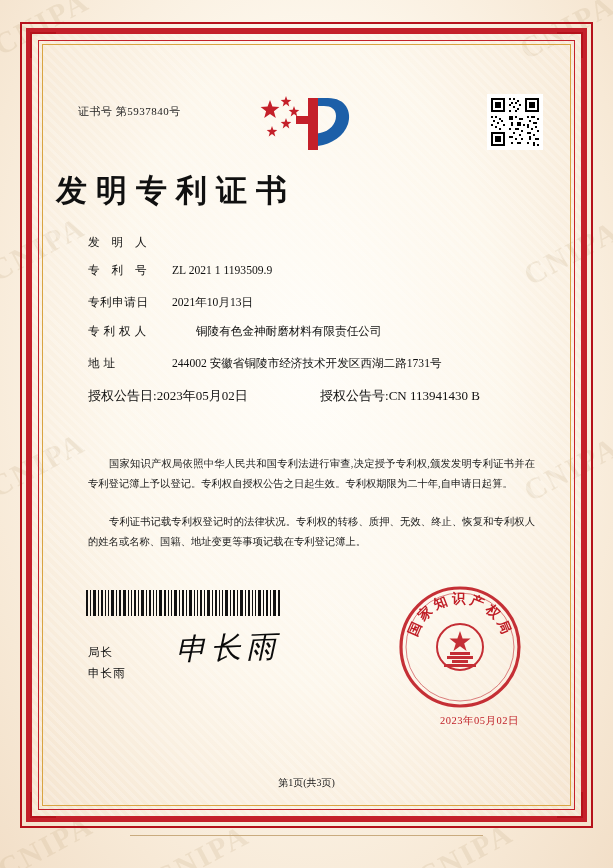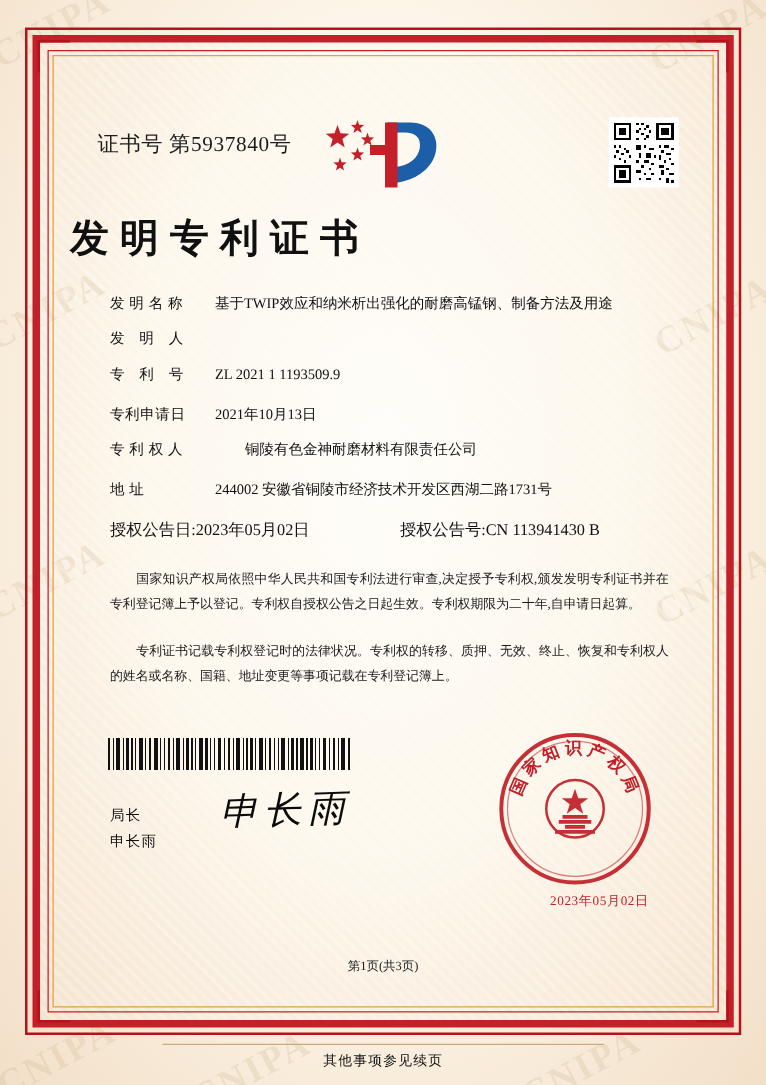--- a/index.html
+++ b/index.html
@@ -76,21 +76,21 @@
   .corner.br { right: 30px; bottom: 50px; border-left: none;  border-top: none; }
 
   .content {
     position: absolute;
     left: 56px; top: 62px; right: 56px; bottom: 76px;
   }
 
   .cert-no {
     position: absolute;
     left: 22px; top: 42px;
-    font-size: 17px;
+    font-size: 11px;
     color: #1c1c1c;
     letter-spacing: 0.5px;
   }
 
   
   .qr {
     position: absolute;
     right: 14px; top: 32px;
     width: 52px; height: 52px;
     background: #fff;
@@ -202,21 +202,21 @@
   .seal-date {
     position: absolute;
     right: 38px; top: 652px;
     font-size: 10.5px;
     color: #c01e26;
     letter-spacing: 0.5px;
   }
 
   .page-num {
     position: absolute;
-    left: 0; right: 0; bottom: 12px;
+    left: 0; right: 0; bottom: 2px;
     text-align: center;
     font-size: 10px;
     color: #1a1a1a;
   }
 
   .footer-note {
     position: absolute;
     left: 0; right: 0; bottom: 12px;
     text-align: center;
     font-size: 11px;
@@ -348,24 +348,20 @@
           <polygon points="34,24 35.3,27.8 39.3,28 36.2,30.5 37.3,34.4 34,32.1 30.7,34.4 31.8,30.5 28.7,28 32.7,27.8"></polygon>
           <polygon points="20,32 21.3,35.8 25.3,36 22.2,38.5 23.3,42.4 20,40.1 16.7,42.4 17.8,38.5 14.7,36 18.7,35.8"></polygon>
         </g>
       </svg>
     </div>
 
     <div class="title">发明专利证书</div>
 
     <div class="fields">
 
-      <div class="field">
-        <div class="lab">发  明  名  称</div>
-        <div class="val">基于TWIP效应和纳米析出强化的耐磨高锰钢、制备方法及用途</div>
-      </div>
 
       <div class="field">
         <div class="lab sp3">发  明  人</div>
       </div>
 
       <div class="field">
         <div class="lab sp3">专  利  号</div>
         <div class="val">ZL 2021 1 1193509.9</div>
       </div>
 
@@ -485,14 +481,13 @@
           <textPath href="#sealArc" startOffset="7%">国家知识产权局</textPath>
         </text>
       </svg>
     </div>
     <div class="seal-date">2023年05月02日</div>
 
     <div class="page-num">第1页(共3页)</div>
   </div>
 
   <div class="footer-rule"></div>
-  <div class="footer-note">其他事项参见续页</div>
 </div>
 
 </body></html>

